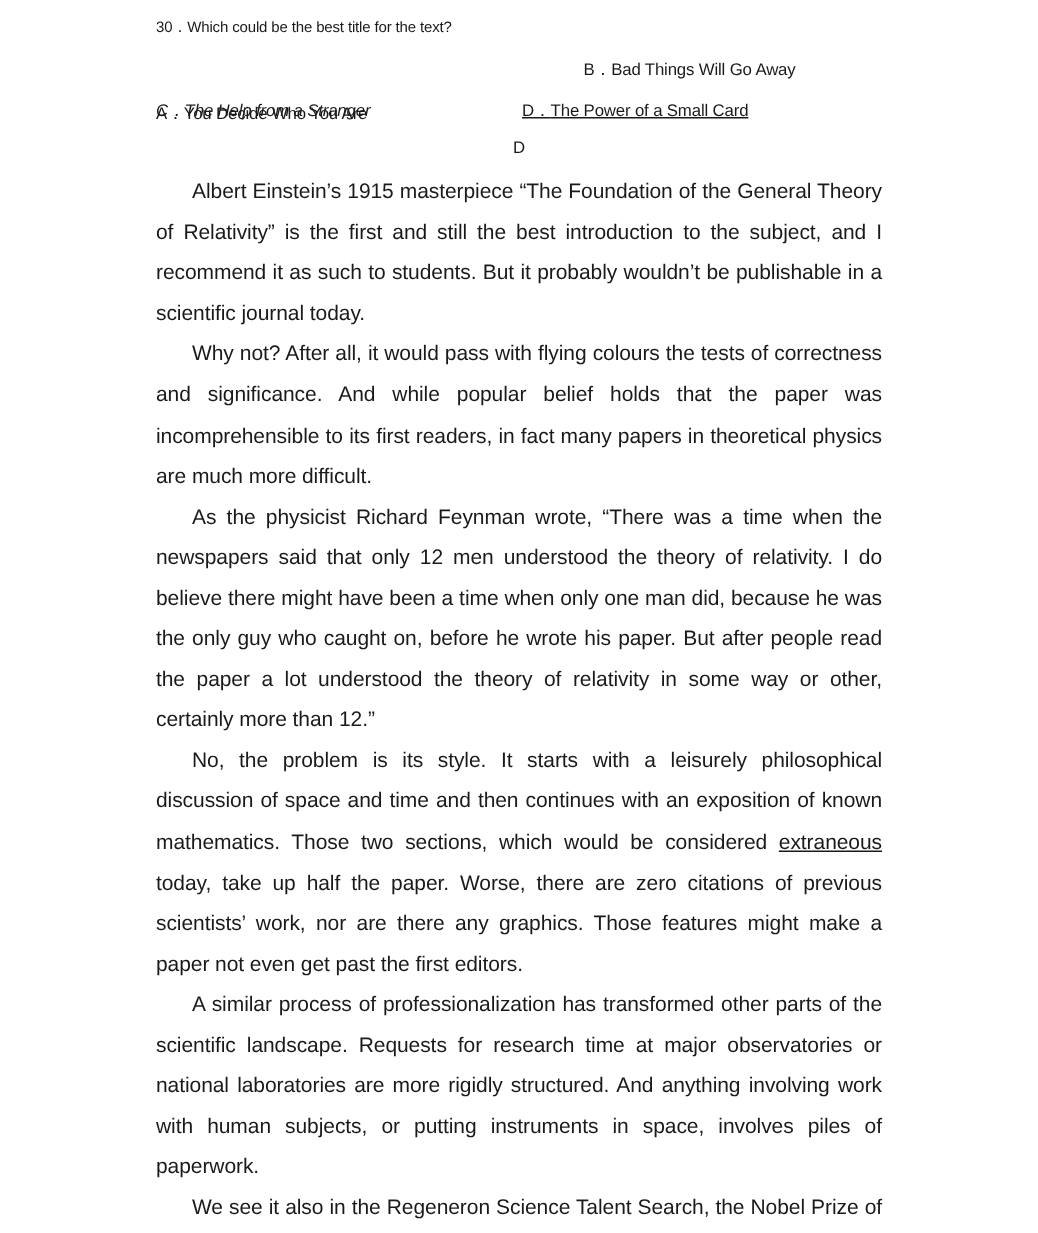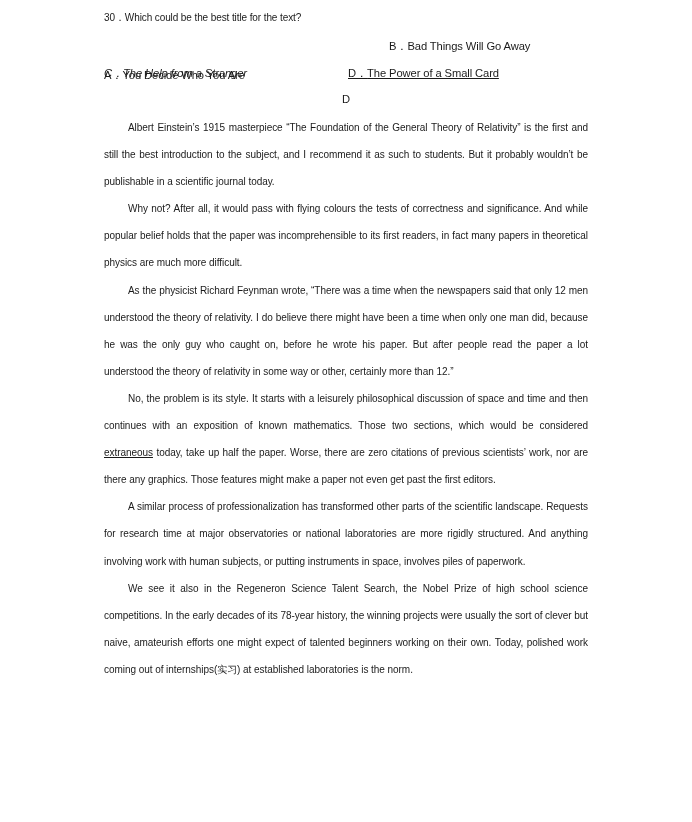--- a/index.html
+++ b/index.html
@@ -10,21 +10,21 @@
   }
   .page { position: absolute; left: 104px; top: 0; width: 484px; }
   .q-line {
     position: absolute; left: 0; font-size: 10px; white-space: nowrap;
     letter-spacing: -0.1px;
   }
   .opt { position: absolute; font-size: 11.2px; white-space: nowrap; letter-spacing: -0.1px; }
   .section-label { position: absolute; left: 0; width: 484px; text-align: center; font-size: 11.2px; }
   .passage { position: absolute; left: 0; top: 114px; width: 484px; }
   .para {
-    font-size: 10px; line-height: 27.1px; text-align: justify;
+    font-size: 14px; line-height: 27.1px; text-align: justify;
     text-indent: 24px; margin: 0; letter-spacing: -0.05px;
   }
   .para .u { text-decoration: underline; }
 </style>
 </head>
 <body>
 
 <div class="page">
   <div class="q-line" style="top:11px;">
     <span>30．</span><span>Which could be the best title for the text?</span>

